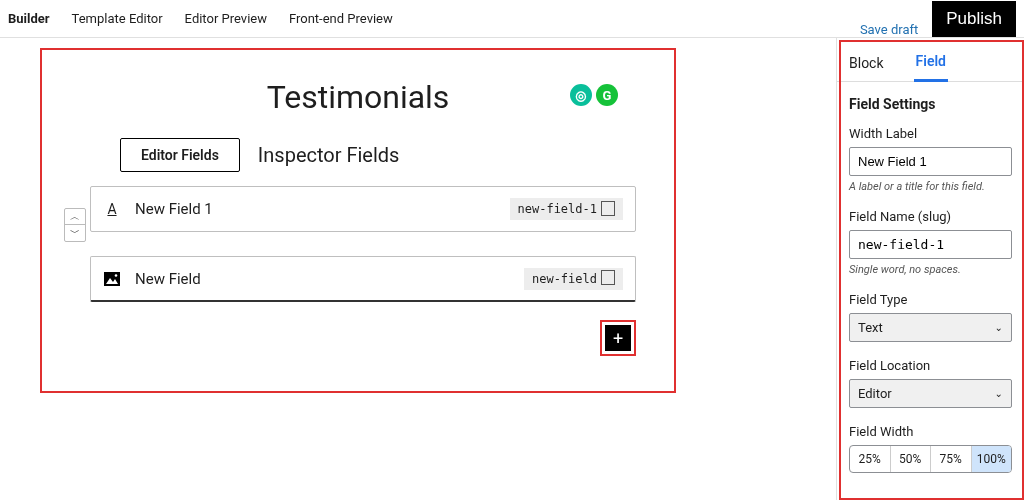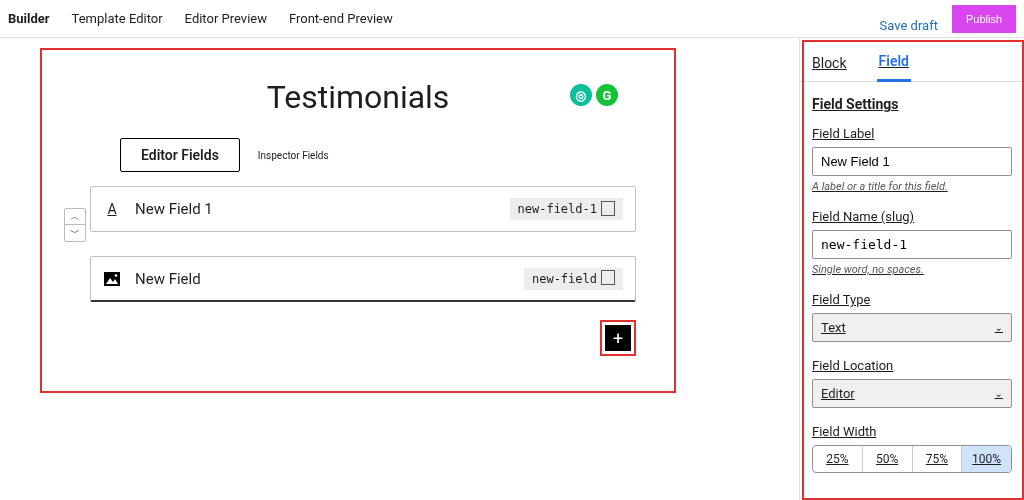--- a/index.html
+++ b/index.html
@@ -20,25 +20,25 @@
     height: 38px;
     border-bottom: 1px solid #e0e0e0;
     padding: 0 8px;
   }
   .topnav-left { display: flex; gap: 22px; align-items: center; }
   .topnav-item { font-size: 13px; cursor: pointer; }
   .topnav-item.active { font-weight: 700; }
   .topnav-right { margin-left: auto; display: flex; gap: 14px; align-items: flex-end; }
   .save-draft { color: #2271b1; font-size: 13px; cursor: pointer; }
   .publish-btn {
-    background: #d946ef;
+    background: #000000;
     color: #fff;
     border: none;
     padding: 8px 14px;
-    font-size: 11px;
+    font-size: 17px;
     cursor: pointer;
   }
   
   .layout { display: flex; height: calc(100% - 38px); }
   .canvas-wrap {
     flex: 1;
     position: relative;
     padding: 10px 0 0 40px;
   }
   .canvas-highlight {
@@ -61,21 +61,21 @@
   .circ.green { background: #15c239; }
   .tabs-row { display: flex; align-items: center; gap: 18px; margin-bottom: 14px; padding-left: 40px; }
   .tab-pill {
     border: 1.5px solid #000;
     border-radius: 2px;
     padding: 8px 20px;
     font-weight: 600;
     font-size: 14px;
     cursor: pointer;
   }
-  .tab-plain { font-size: 10px; cursor: pointer; }
+  .tab-plain { font-size: 20px; cursor: pointer; }
   .updown {
     position: absolute;
     left: 24px;
     top: 160px;
     width: 22px;
     border: 1px solid #bbb;
     border-radius: 2px;
     display: flex;
     flex-direction: column;
   }
@@ -122,25 +122,24 @@
   .add-btn {
     width: 26px; height: 26px;
     background: #000;
     color: #fff;
     display: flex; align-items: center; justify-content: center;
     font-size: 18px;
     cursor: pointer;
   }
   
   .sidebar {
-    width: 225px;
+    width: 188px;
     border-left: 1px solid #e0e0e0;
     position: relative;
     overflow: hidden;
-    text-decoration: underline;
   }
   .sidebar-highlight {
     position: absolute;
     left: 2px; right: 0; top: 2px; bottom: 0;
     border: 2px solid #e03030;
     pointer-events: none;
   }
   .sidetabs {
     display: flex;
     border-bottom: 1px solid #ddd;
@@ -270,21 +269,21 @@
   <div class="sidebar">
     <div class="sidebar-highlight"></div>
     <div class="sidetabs">
       <div class="sidetab">Block</div>
       <div class="sidetab active">Field</div>
     </div>
     <div class="panel">
       <div class="panel-title">Field Settings</div>
 
       <div class="form-group">
-        <label class="form-label">Field Label</label>
+        <label class="form-label">Width Label</label>
         <input class="text-input" value="New Field 1" style="">
         <div class="help">A label or a title for this field.</div>
       </div>
 
       <div class="form-group">
         <label class="form-label">Field Name (slug)</label>
         <input class="text-input mono" value="new-field-1" style="">
         <div class="help">Single word, no spaces.</div>
       </div>
 

